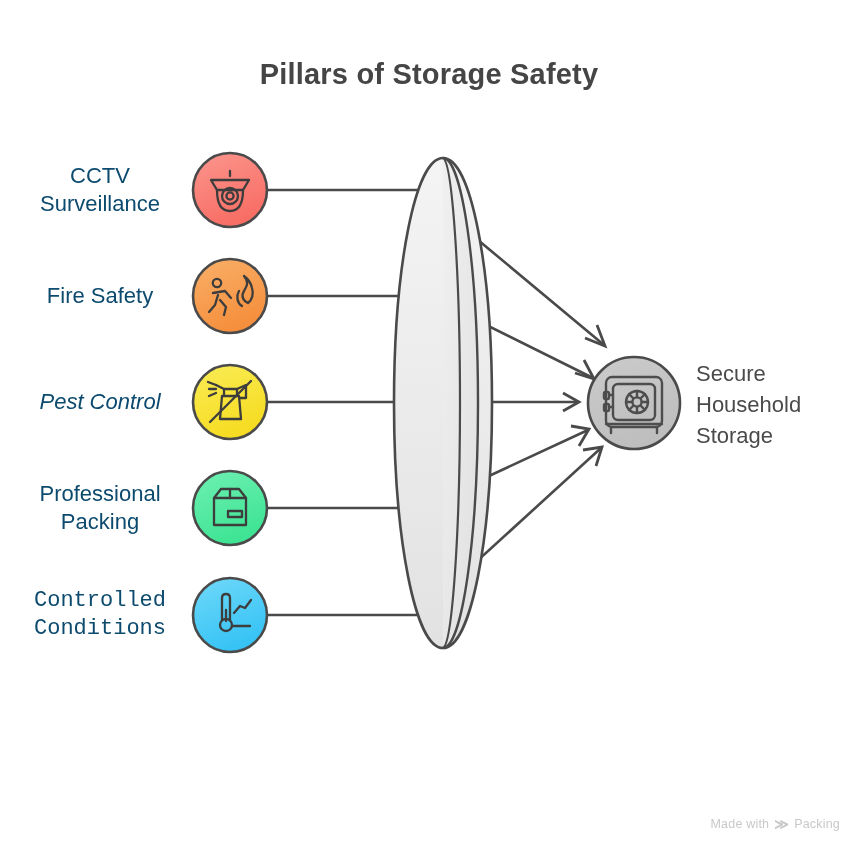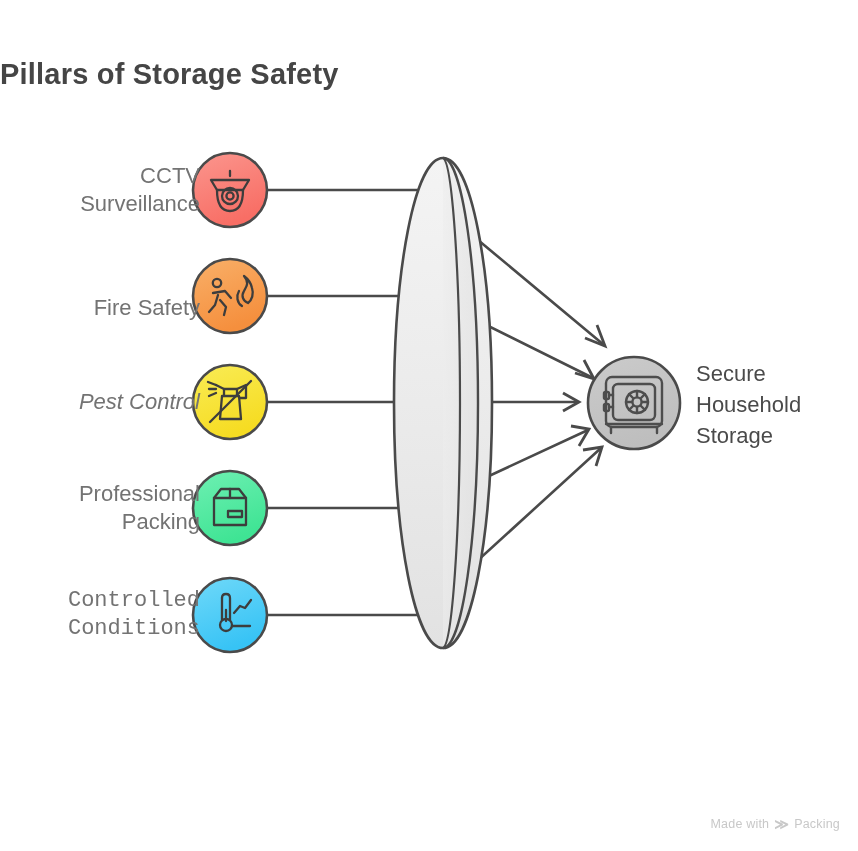--- a/index.html
+++ b/index.html
@@ -7,31 +7,32 @@
     width:858px;height:851px;
     background:#ffffff;
     font-family:"Liberation Sans", sans-serif;
     overflow:hidden;
     position:relative;
   }
   #canvas{position:absolute;inset:0;width:858px;height:851px;}
   .diagram-title{
     position:absolute;
     left:0;top:58px;width:858px;
+    text-align:center;
     font-size:29px;
     font-weight:bold;
     color:#454545;
     letter-spacing:0.2px;
   }
   .pillar-label{
     position:absolute;
-    text-align:right;
+    text-align:center;
     font-size:22px;
     line-height:28px;
-    color:#737373;
+    color:#0c4a6e;
     white-space:pre-line;
     width:200px;
     right:658px;
   }
   .outcome-label{
     position:absolute;
     left:696px;
     text-align:left;
     font-size:22px;
     line-height:31px;
@@ -189,21 +190,21 @@
       <rect x="604" y="404" width="5" height="7" rx="1.5"></rect>
       <path d="M609,395 L613,395 M609,407 L613,407"></path>
       <path d="M611,427 L611,433 M657,427 L657,433"></path>
       <path d="M606,424 L662,424"></path>
     </g>
   </g>
 </svg>
 
 <div class="pillar-label" style="top:162px;">CCTV
 Surveillance</div>
-<div class="pillar-label" style="top:294px;">Fire Safety</div>
+<div class="pillar-label" style="top:282px;">Fire Safety</div>
 <div class="pillar-label" style="top:388px;font-style:italic;">Pest Control</div>
 <div class="pillar-label" style="top:480px;padding-left:13px;">Professional
 Packing</div>
 <div class="pillar-label" style="top:587px;font-family:Liberation Mono, monospace;">Controlled
 Conditions</div>
 
 <div class="outcome-label" style="top:358px;">Secure
 Household
 Storage</div>
 

